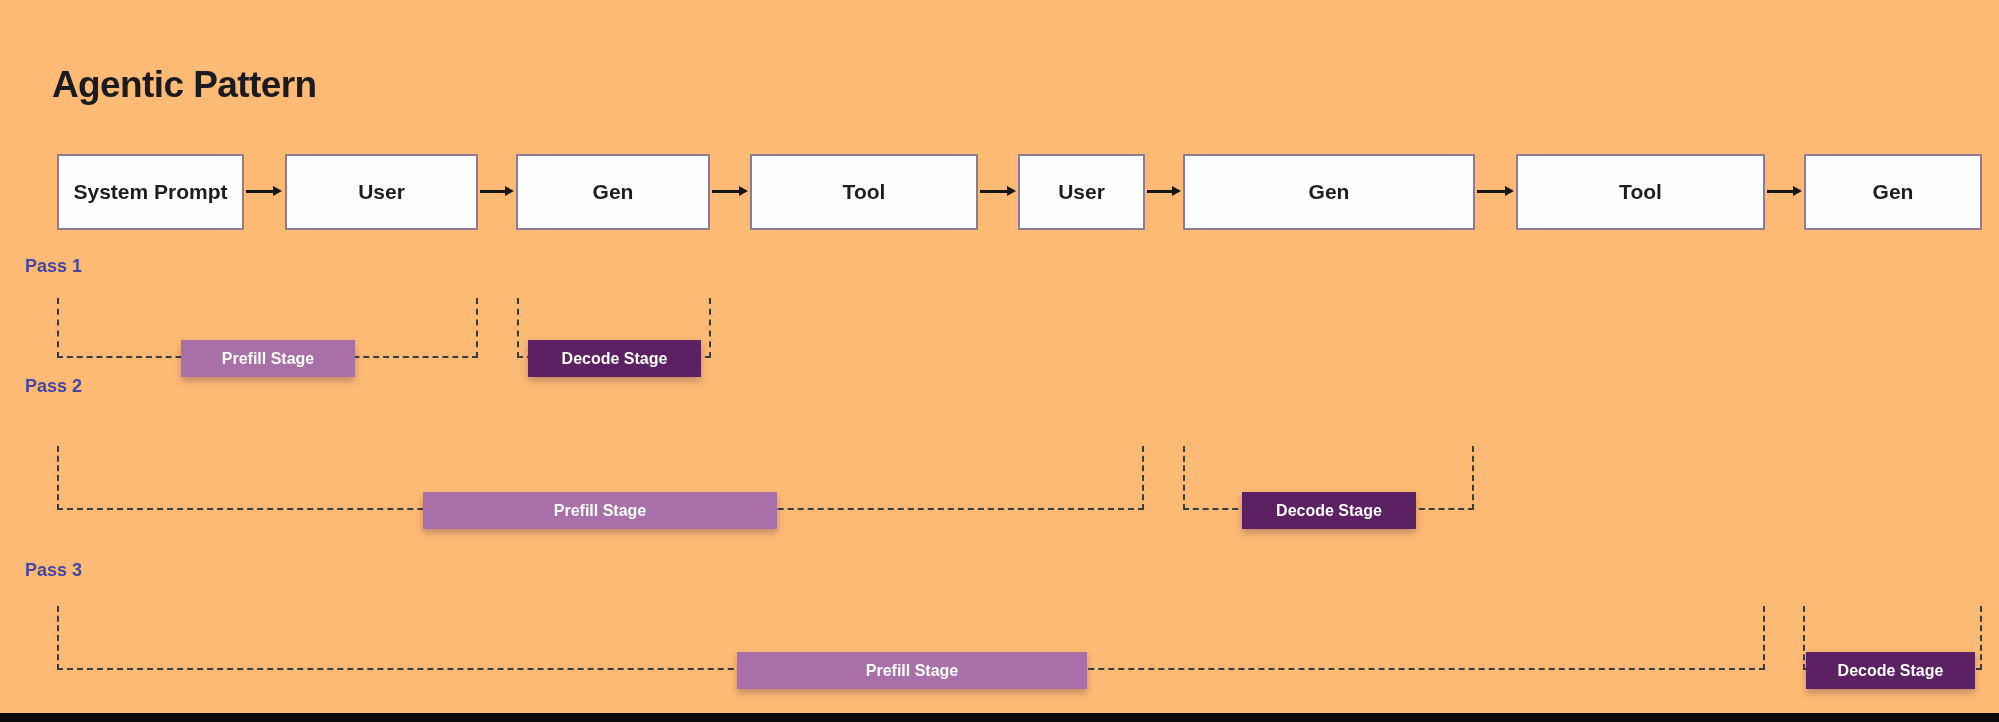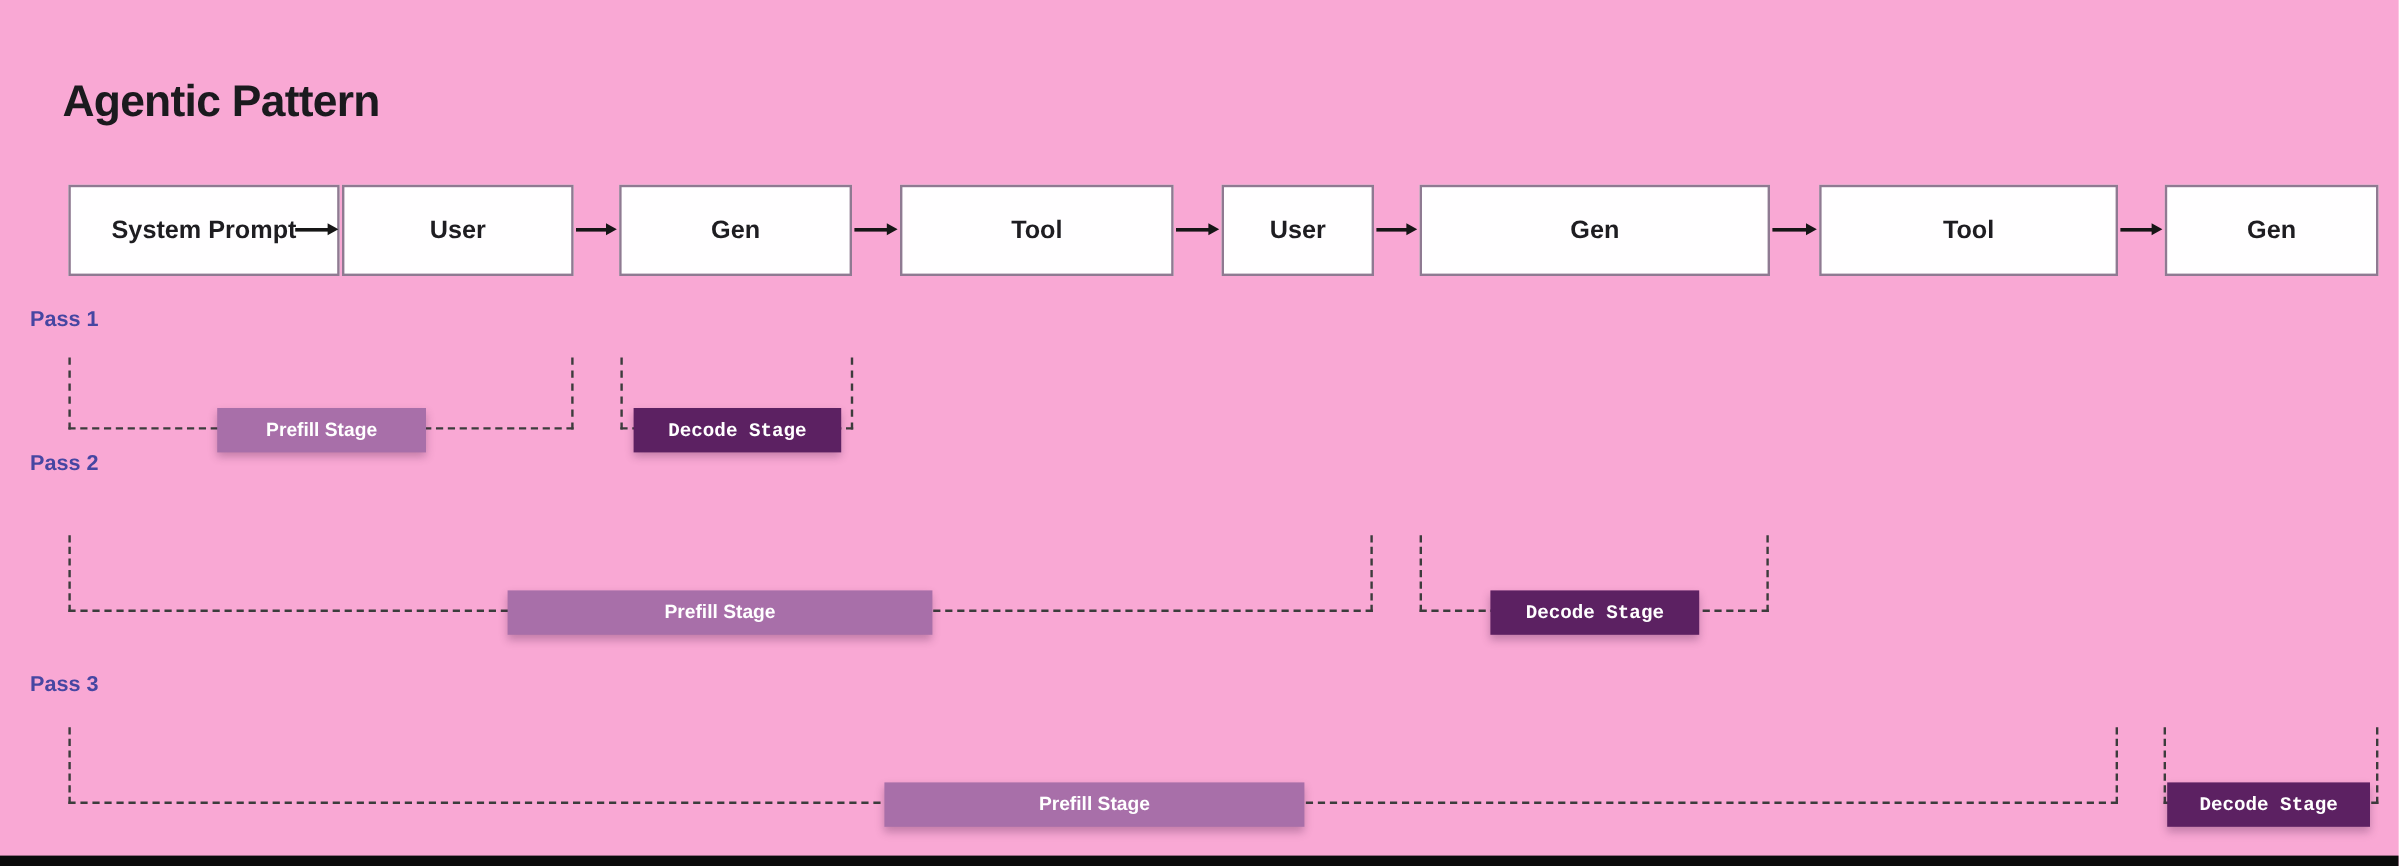--- a/index.html
+++ b/index.html
@@ -3,21 +3,21 @@
 <meta charset="utf-8">
 <style>
   * { margin: 0; padding: 0; box-sizing: border-box; }
   html, body { background: #ffffff; }
   body { font-family: "Liberation Sans", sans-serif; }
 
   .slide {
     position: relative;
     width: 1999px;
     height: 722px;
-    background: #f9a8d4;
+    background: #fdba74;
     overflow: hidden;
   }
 
   .title {
     position: absolute;
     left: 52px;
     top: 64px;
     font-size: 37px;
     font-weight: 700;
     letter-spacing: -0.6px;
@@ -82,39 +82,39 @@
     justify-content: center;
     box-shadow: 0 4px 7px rgba(70, 25, 70, 0.30);
   }
   .stage span {
     font-size: 16px;
     font-weight: 700;
     color: #ffffff;
     white-space: nowrap;
   }
   .stage.prefill { background: #a86fa9; }
-  .stage.decode  { background: #5c2162; font-family: Liberation Mono, monospace; }
+  .stage.decode  { background: #5c2162; }
 
   .bottom-bar {
     position: absolute;
     left: 0;
     top: 713px;
     width: 100%;
     height: 9px;
     background: #0b0b0b;
   }
 </style>
 </head>
 <body>
 
 <div class="slide">
 
   <div class="title">Agentic Pattern</div>
 
-  <div class="fbox" style="left:57px;  width:226px;">
+  <div class="fbox" style="left:57px;  width:187px;">
     <span>System Prompt</span>
   </div>
   <div class="arrow" style="left:246px; width:28px;"></div>
 
   <div class="fbox" style="left:285px; width:193px;">
     <span>User</span>
   </div>
   <div class="arrow" style="left:480px; width:26px;"></div>
 
   <div class="fbox" style="left:516px; width:194px;">

